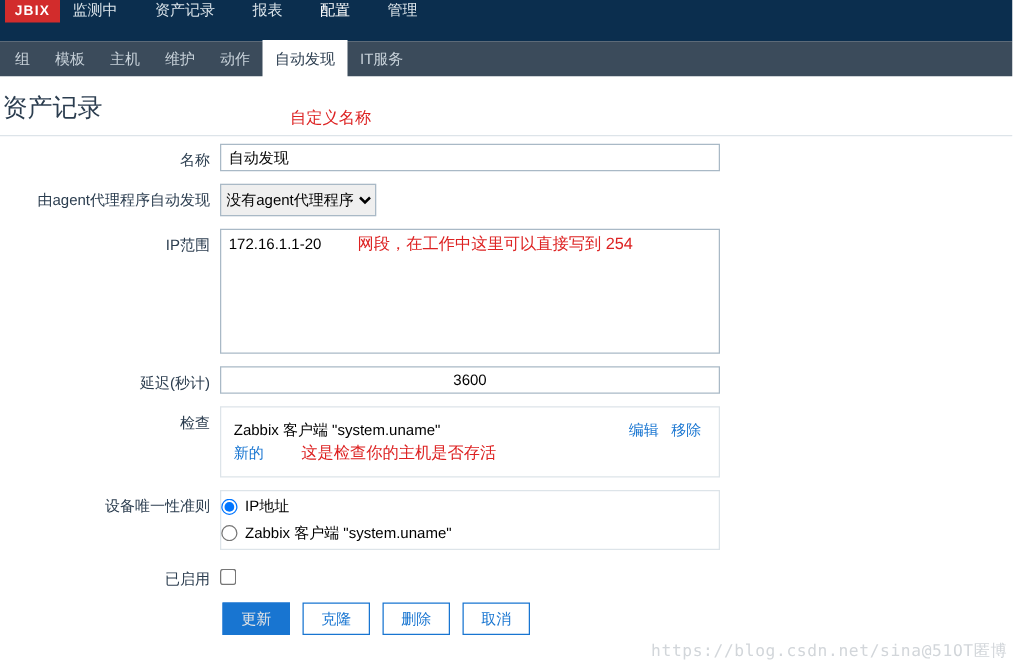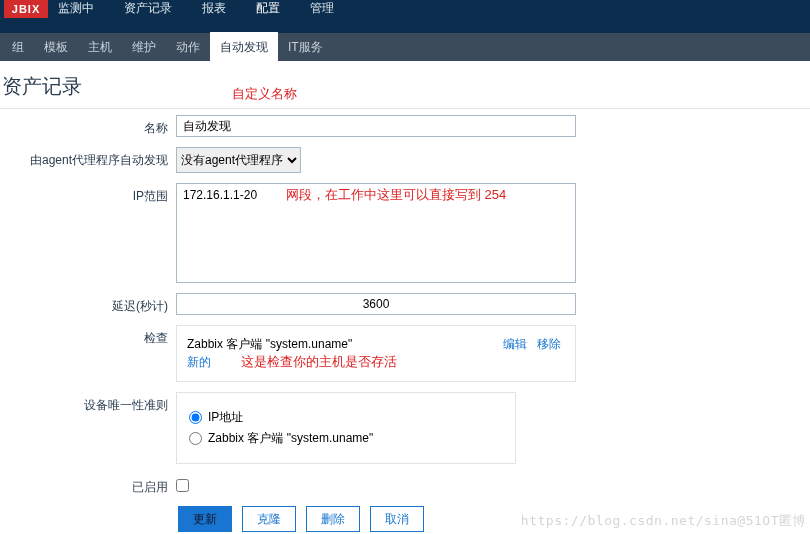--- a/index.html
+++ b/index.html
@@ -21,24 +21,24 @@
 input[type=text]{border:1px solid #a9b9c6;height:22px;padding:0 6px;width:400px;font-size:12px}
 select{border:1px solid #a9b9c6;height:26px;font-size:12px;background:#efefef}
 textarea{border:1px solid #a9b9c6;width:400px;height:100px;padding:4px 6px;font-family:inherit;font-size:12px;resize:none}
 .delay{width:76px;text-align:center}
 .checkbox{border:1px solid #dde4e9;padding:10px;width:400px;position:relative}
 .clink{color:#1875d1;cursor:pointer}
 .caction{position:absolute;right:14px;top:10px;display:flex;gap:10px}
 .radio-row{display:flex;align-items:center;gap:6px;margin:4px 0}
 .btnrow{display:flex;gap:10px;margin-left:178px;margin-top:8px}
 .btn{border:1px solid #1875d1;background:#fff;color:#1875d1;height:26px;padding:0 14px;cursor:pointer}
-.btn.primary{background:#1875d1;color:#0f172a}
+.btn.primary{background:#1875d1;color:#e5e5e5}
 .annot{color:#d22;position:absolute;font-size:13px}
 .watermark{position:absolute;right:4px;bottom:4px;color:#d2d6da;font-family:Consolas,monospace;font-size:13px;letter-spacing:.5px}
-.radio-group{border:1px solid #dde4e9;padding:12px;width:340px}
+.radio-group{border:1px solid #dde4e9;padding:0;width:400px}
 </style>
 </head>
 <body>
 
 <div class="topbar">
   <div class="logo">JBIX</div>
   <div class="topmenu">
     <span>监测中</span>
     <span>资产记录</span>
     <span>报表</span>

